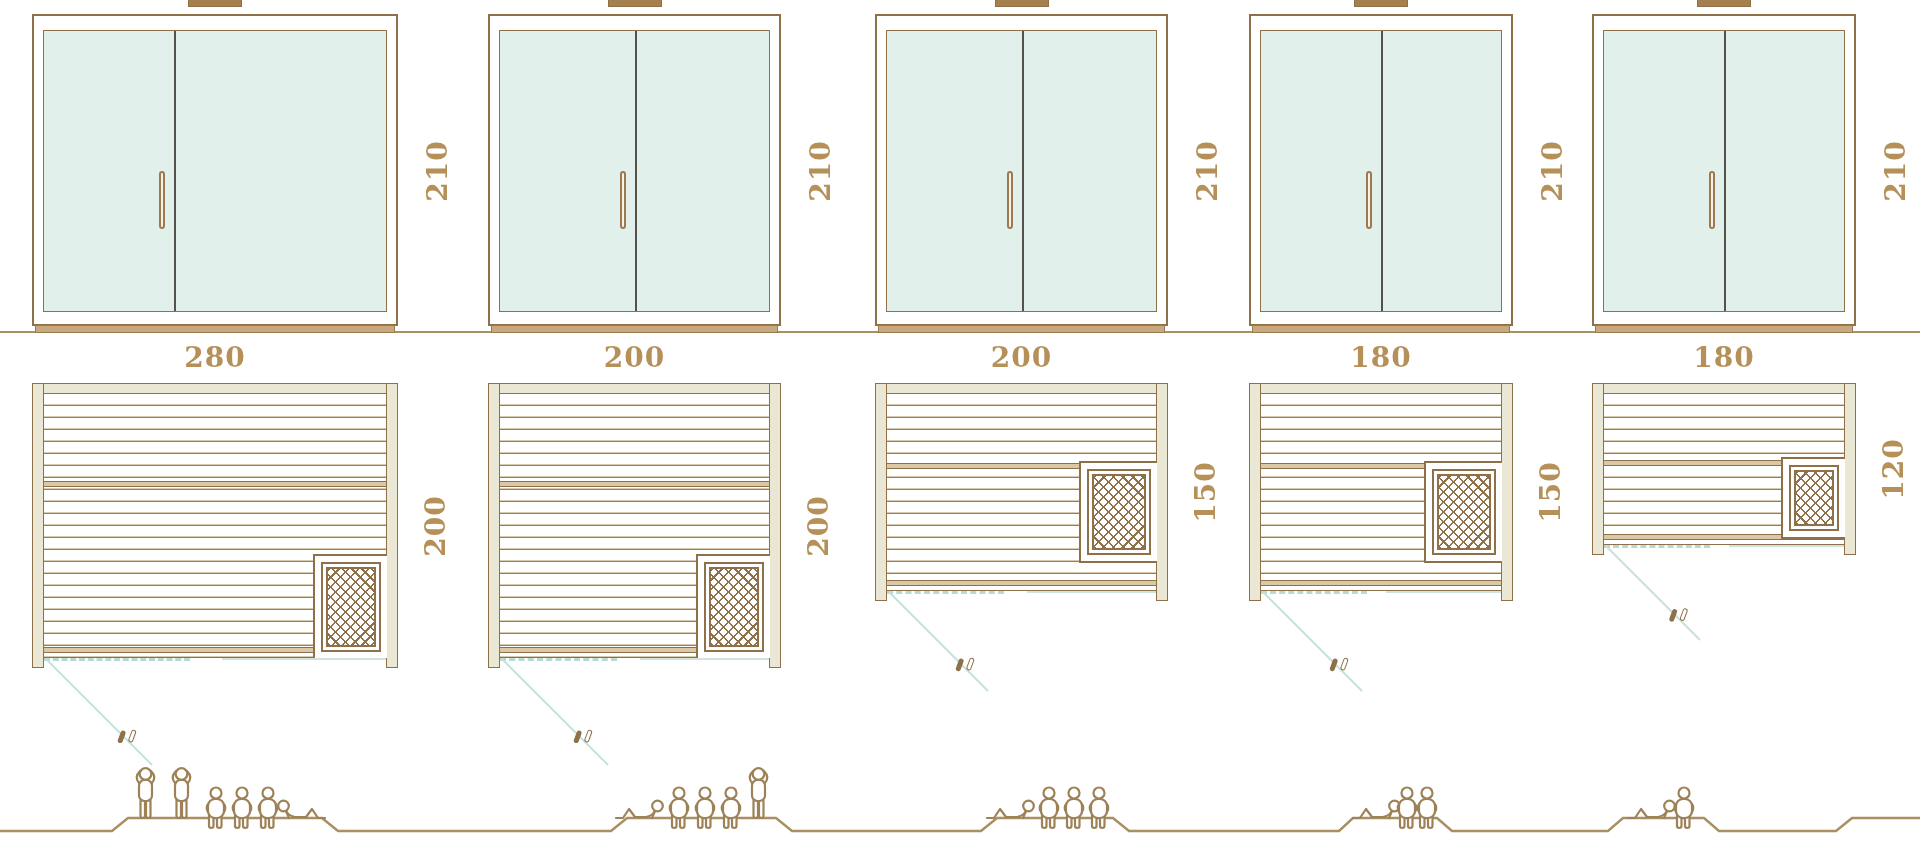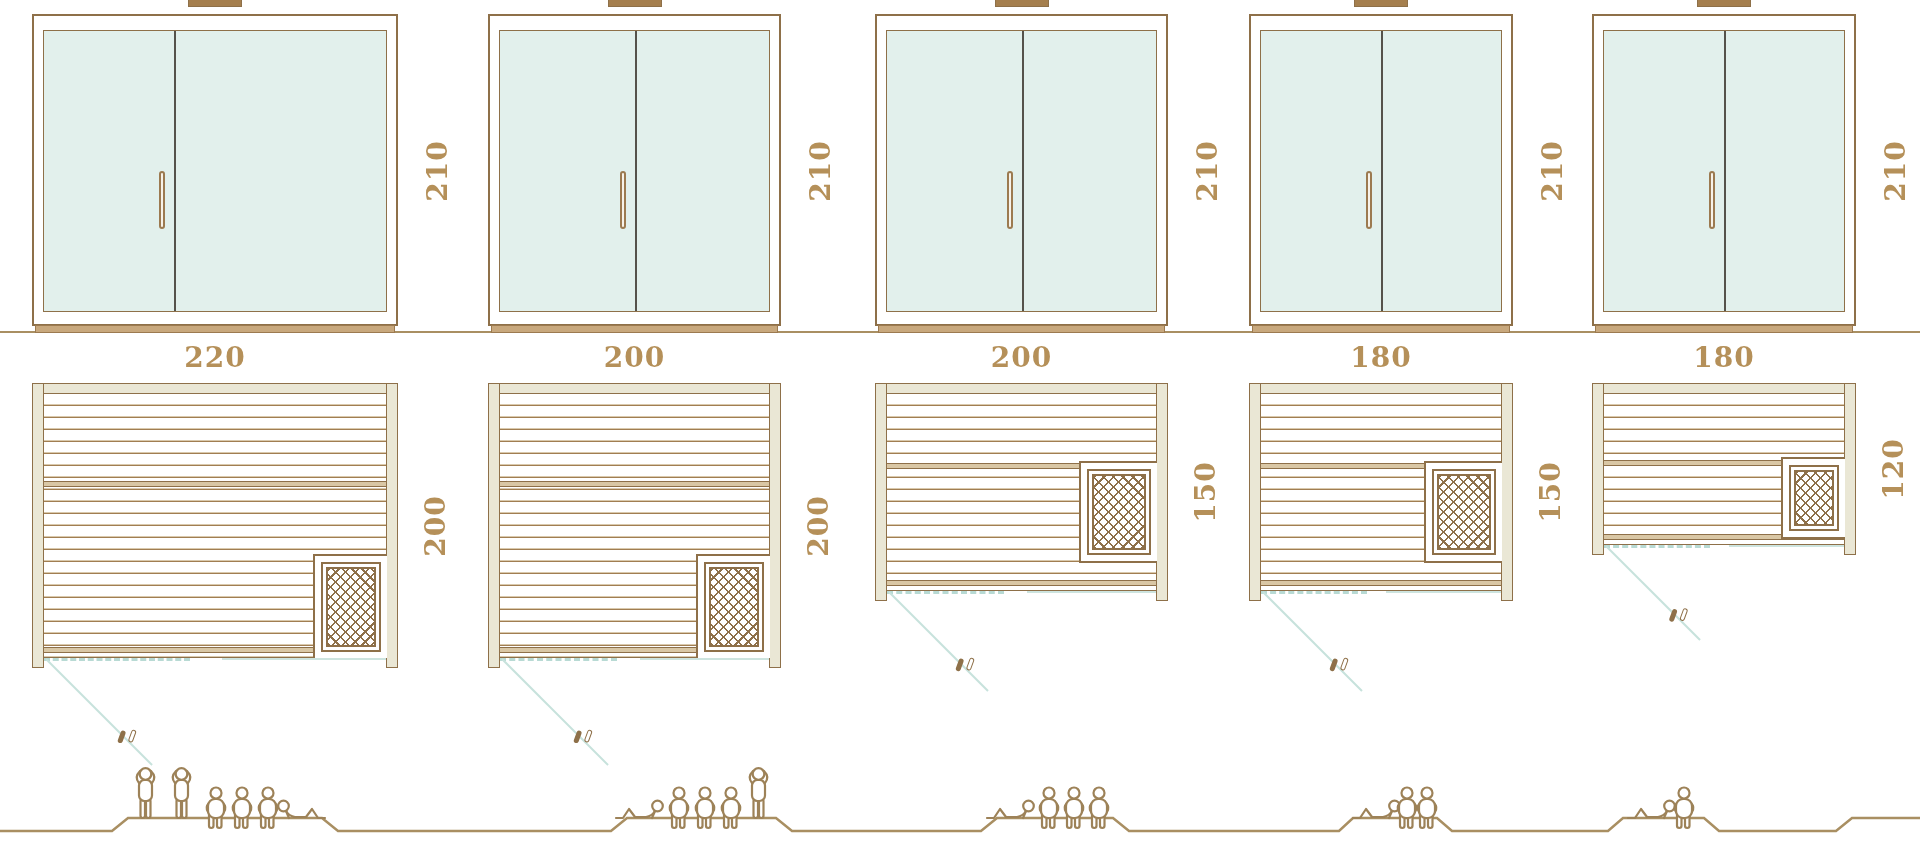--- a/index.html
+++ b/index.html
@@ -89,21 +89,21 @@
   <div class="col c1">
     <div class="vent"></div>
     <div class="elev">
       <div class="glass">
         <div class="divider"></div>
         <div class="handle-el"></div>
       </div>
     </div>
     <div class="sill"></div>
     <div class="dim dim-h">210</div>
-    <div class="dim dim-w">220</div>
+    <div class="dim dim-w">280</div>
     <div class="plan">
       <div class="wall wall-top"></div>
       <div class="wall wall-left"></div>
       <div class="wall wall-right"></div>
       <div class="floor">
         <div class="heavy h1"></div>
         <div class="heavy h2"></div>
         <div class="niche">
           <div class="heater">
               <div class="coals"></div>

